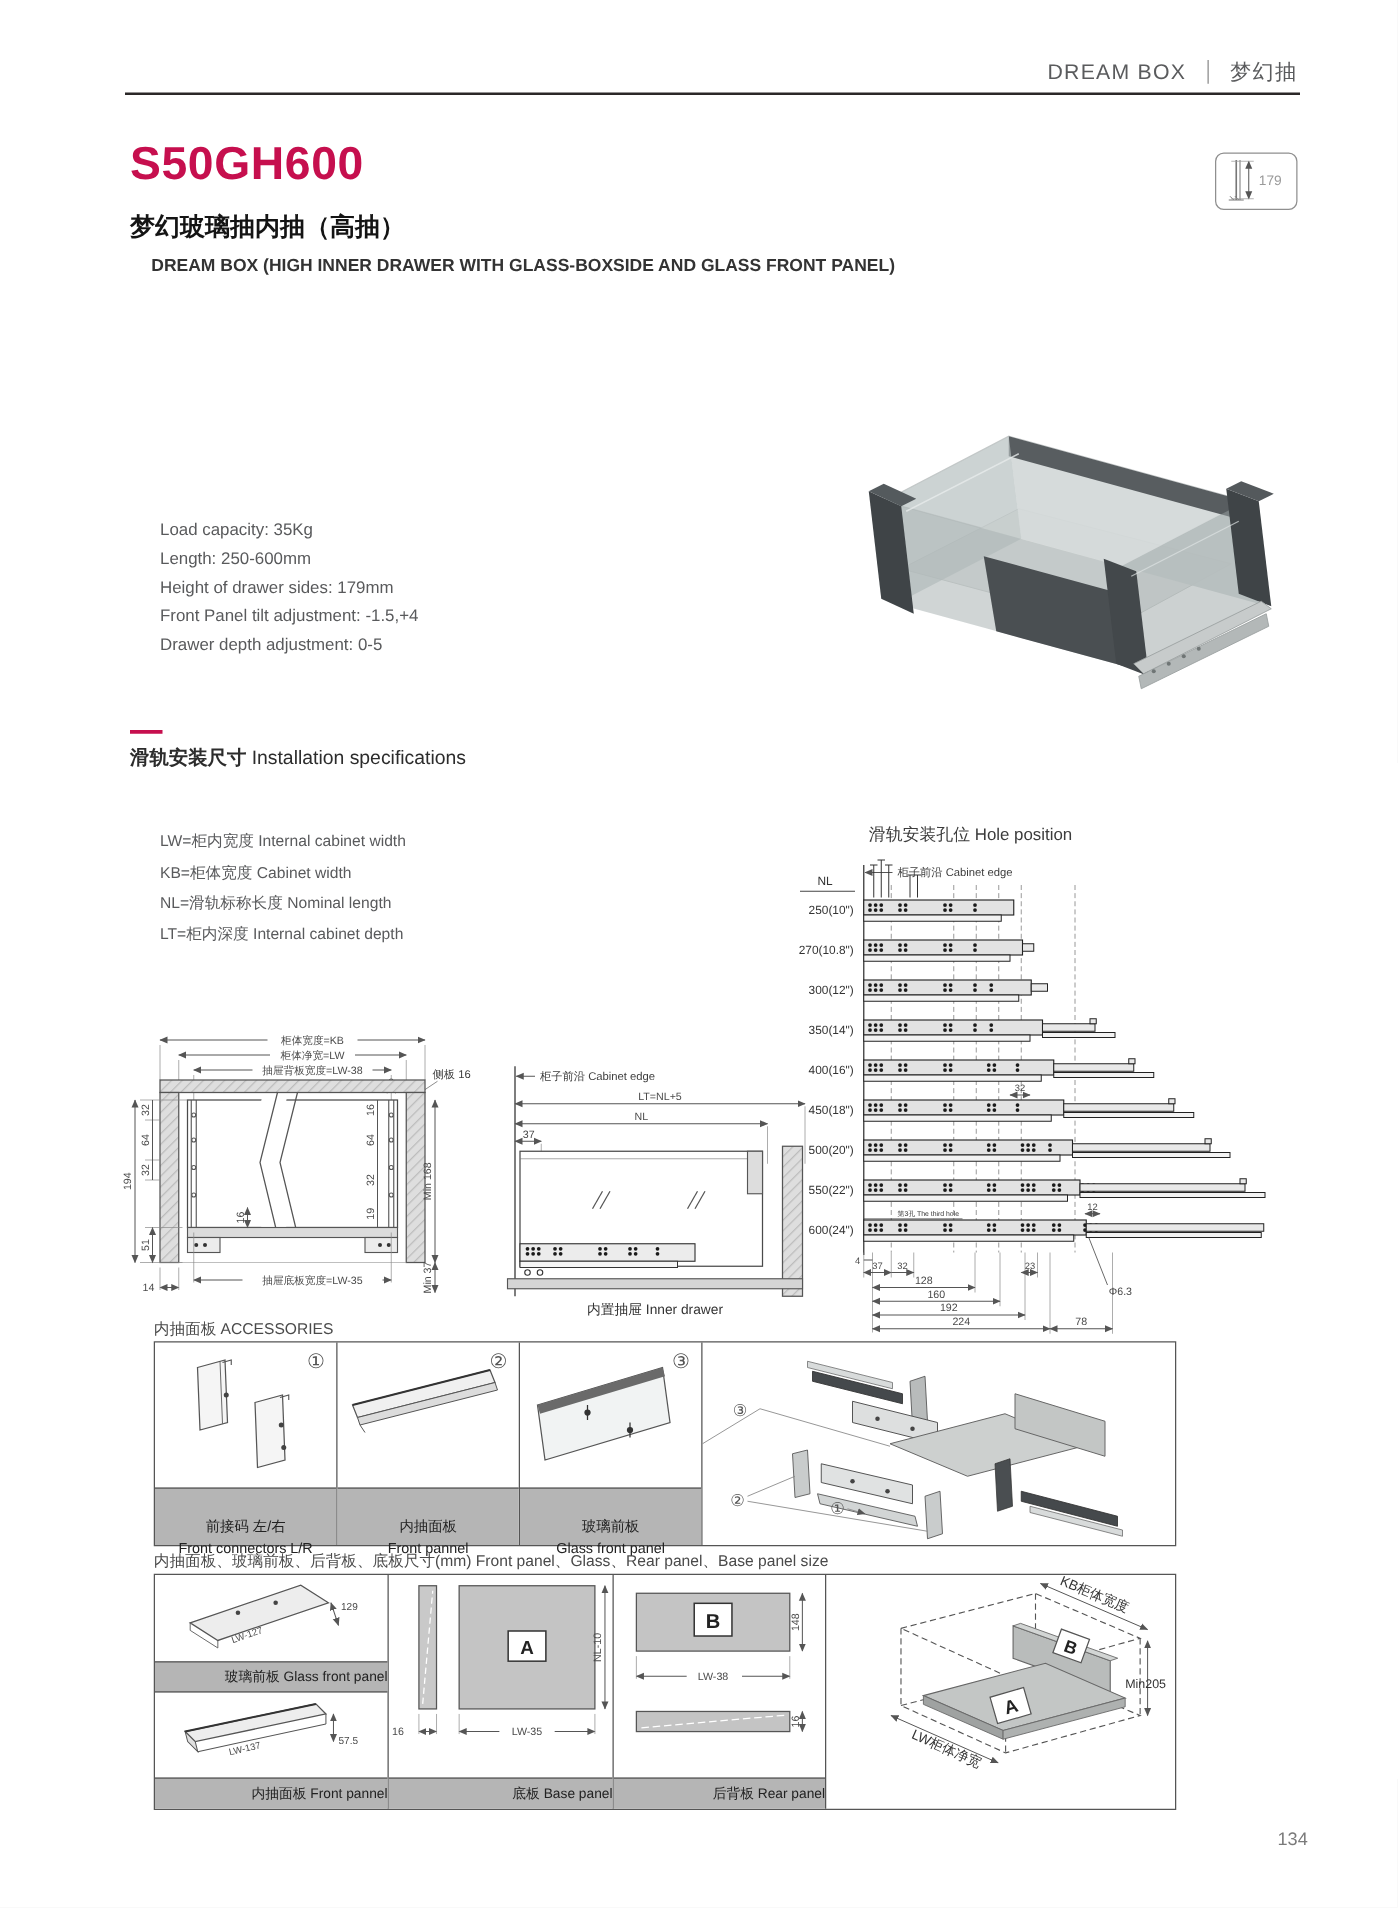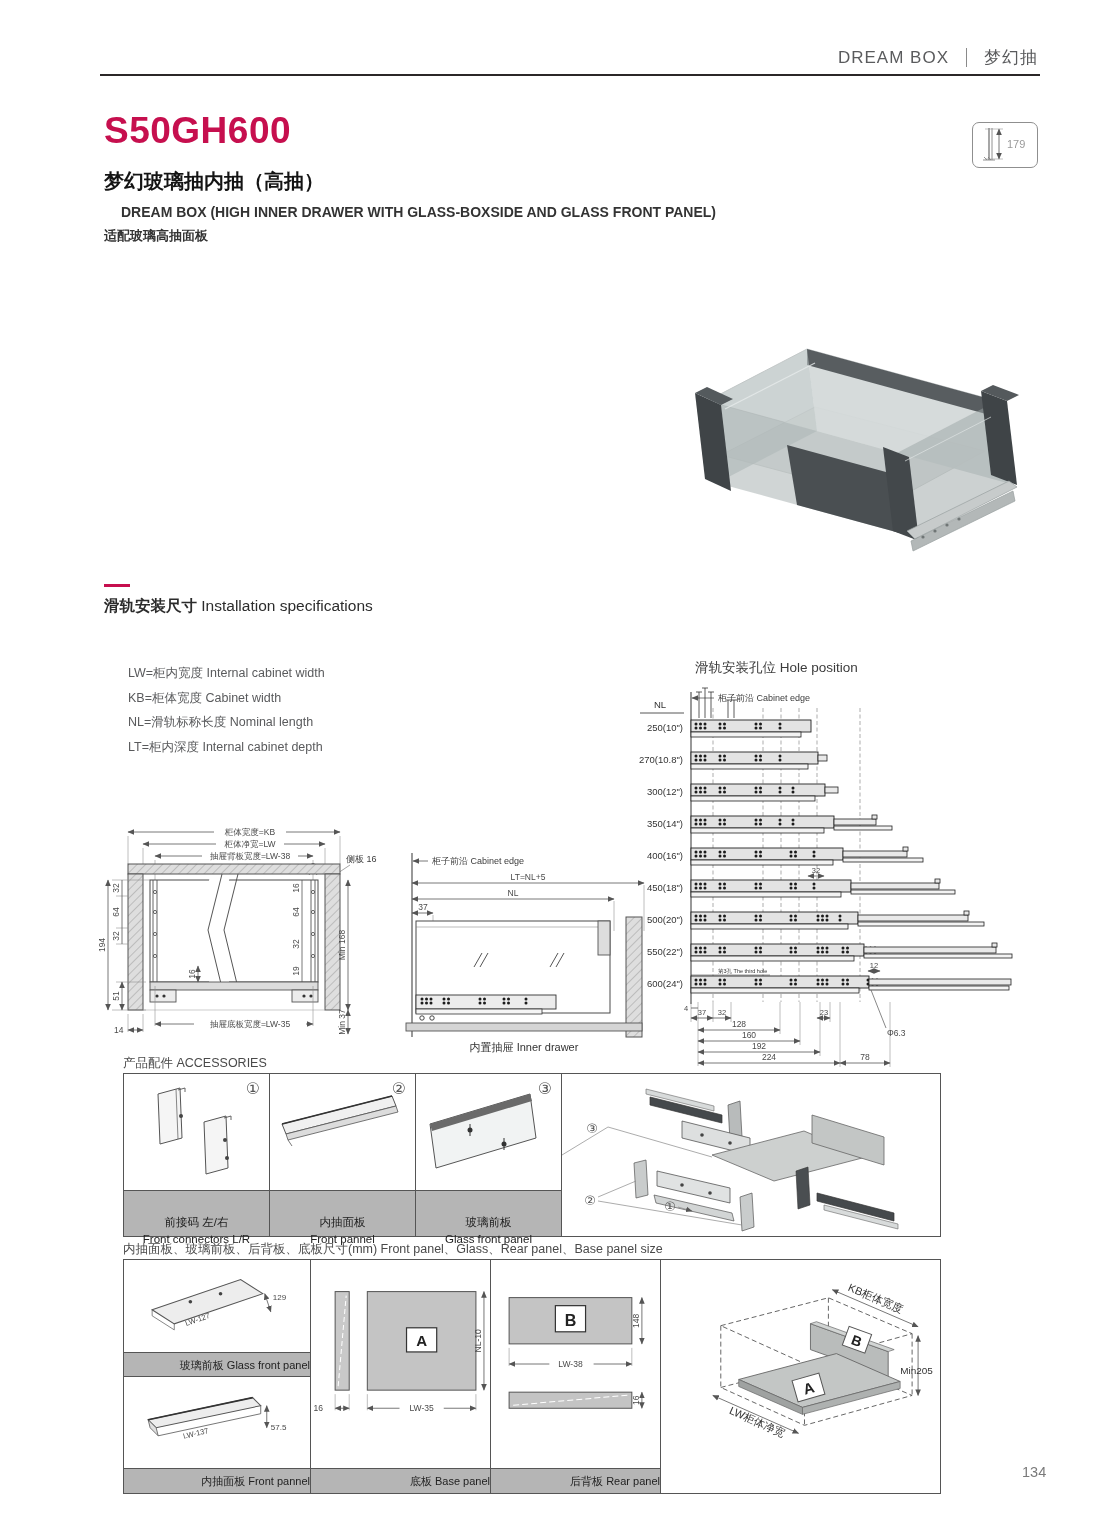--- a/index.html
+++ b/index.html
@@ -27,21 +27,21 @@
   .legend{left:128px;top:661px;font-size:12.5px;color:#595a5c;line-height:24.5px;}
   .hole-heading{left:695px;top:659px;font-size:13.5px;color:#3c3c3c;}
   .acc-label{left:123px;top:1055px;font-size:12.5px;color:#4a4a4a;}
   .acc-box{left:123px;top:1073px;width:818px;height:164px;border:1.4px solid #555;display:flex;}
   .acc-cell{width:146px;border-right:1.4px solid #555;display:flex;flex-direction:column;position:relative;}
   .acc-draw{flex:1;}
   .acc-num{position:absolute;top:5px;right:9px;font-size:16px;color:#555;}
   .acc-cap{height:46px;background:var(--bar);border-top:1.4px solid #555;text-align:center;font-size:11.5px;color:#222;padding-top:23px;line-height:1.5;}
   .acc-exploded{flex:1;}
   .panels-title{left:123px;top:1241px;font-size:12.5px;color:#4a4a4a;}
-  .panels-box{left:123px;top:1259px;width:818px;height:235px;border:1.4px solid #555;display:flex;}
+  .panels-box{left:123px;top:1259px;width:818px;height:189px;border:1.4px solid #555;display:flex;}
   .p-col{border-right:1.4px solid #555;display:flex;flex-direction:column;}
   .p-col1{width:187px;} .p-col2{width:180px;} .p-col3{width:170px;} .p-col4{flex:1;border-right:none;}
   .p-bar{height:25px;background:var(--bar);border-top:1.2px solid #555;text-align:right;font-size:11px;color:#222;line-height:24px;}
   .p-bar.mid{border-bottom:1.2px solid #555;}
   .p-draw{flex:1;}
   .page-num{left:1022px;top:1464px;font-size:14.5px;color:#7a7a7a;}
   
   .dim{stroke:#555;stroke-width:0.8;}
   .ext{stroke:#888;stroke-width:0.55;}
   .oln{stroke:#4a4a4a;stroke-width:1;fill:#fff;}
@@ -94,35 +94,41 @@
     <span>DREAM BOX</span>
     <span class="header-divider"></span>
     <span>梦幻抽</span>
   </div>
   <div class="abs header-rule"></div>
 
   <div class="abs title-block">
     <div class="model">S50GH600</div>
     <div class="sub-zh">梦幻玻璃抽内抽（高抽）</div>
     <div class="sub-en">DREAM BOX (HIGH INNER DRAWER WITH GLASS-BOXSIDE AND GLASS FRONT PANEL)</div>
-    <div class="sub-note">适配玻璃高抽面板</div>
   </div>
 
   <div class="abs badge">
     <svg width="63" height="43" viewBox="0 0 63 43">
       <line x1="16" y1="5" x2="16" y2="37" stroke="#777" stroke-width="1.3"></line>
       <line x1="19" y1="5" x2="19" y2="37" stroke="#777" stroke-width="0.8"></line>
       <path d="M10,37 L22,37 M11,34 L14,37 M15,34 L18,37" stroke="#777" stroke-width="0.8" fill="none"></path>
       <line x1="26" y1="6" x2="26" y2="36" class="dim" marker-start="url(#ar)" marker-end="url(#ar)"></line>
       <line x1="12" y1="6" x2="30" y2="6" stroke="#999" stroke-width="0.6"></line>
       <line x1="12" y1="36" x2="30" y2="36" stroke="#999" stroke-width="0.6"></line>
       <text x="34" y="25" font-size="11" fill="#9a9a9a">179</text>
     </svg>
   </div>
 
+  <div class="abs specs specs-en">
+    <div>Load capacity: 35Kg</div>
+    <div>Length: 250-600mm</div>
+    <div>Height of drawer sides: 179mm</div>
+    <div>Front Panel tilt adjustment:  -1.5,+4</div>
+    <div>Drawer depth adjustment:  0-5</div>
+  </div>
 
   <svg class="abs" style="left:655px;top:305px;" width="370" height="270" viewBox="0 0 370 270">
     <polygon points="52,96 152,44 342,96 242,148" fill="#f1f2f2" stroke="#c9cccc" stroke-width="1"></polygon>
     <polygon points="66,150 160,102 330,146 238,196" fill="#e4e7e6" stroke="#cfd2d1" stroke-width="0.8"></polygon>
     <polygon points="152,44 342,96 352,178 162,126" fill="#d3d8d8" opacity="0.9"></polygon>
     <polygon points="152,44 342,96 342,112 152,60" fill="#585d60"></polygon>
     <polygon points="52,96 152,44 162,126 62,178" fill="#b9c2c2" opacity="0.65"></polygon>
     <polygon points="52,96 242,148 252,230 62,178" fill="#aab3b3" opacity="0.55"></polygon>
     <polygon points="132,140 242,170 252,230 142,200" fill="#4a4f52"></polygon>
     <polygon points="242,148 342,96 352,178 252,230" fill="#9aa4a4" opacity="0.5"></polygon>
@@ -459,21 +465,21 @@
       <use href="#hB" x="52" y="154"></use>
       <use href="#hB" x="88" y="154"></use>
       <use href="#hB" x="112" y="154"></use>
       <use href="#hC" x="134" y="154"></use>
     <circle cx="30" cy="173" r="2.2" fill="none" stroke="#333" stroke-width="0.9"></circle>
     <circle cx="40" cy="173" r="2.2" fill="none" stroke="#333" stroke-width="0.9"></circle>
     <rect x="14" y="178" width="236" height="8" fill="#d5d5d5" stroke="#555" stroke-width="0.9"></rect>
     <text class="cap" x="132" y="206">内置抽屉 Inner drawer</text>
   </svg>
 
-  <div class="abs acc-label">产品配件  ACCESSORIES</div>
+  <div class="abs acc-label">内抽面板  ACCESSORIES</div>
   <div class="abs acc-box">
     <div class="acc-cell">
       <span class="acc-num">①</span>
       <svg class="acc-draw" viewBox="0 0 145 112">
         <polygon points="34,18 56,12 58,62 36,68" fill="#f5f5f5" stroke="#555" stroke-width="1"></polygon>
         <line x1="52" y1="13" x2="54" y2="63" stroke="#555" stroke-width="0.7"></line>
         <path d="M54,14 L61,12 L61,16" fill="none" stroke="#555" stroke-width="0.9"></path>
         <circle cx="57" cy="40" r="2" fill="#444"></circle>
         <polygon points="80,46 102,40 104,92 82,98" fill="#f5f5f5" stroke="#555" stroke-width="1"></polygon>
         <path d="M100,42 L107,40 L107,44" fill="none" stroke="#555" stroke-width="0.9"></path>

